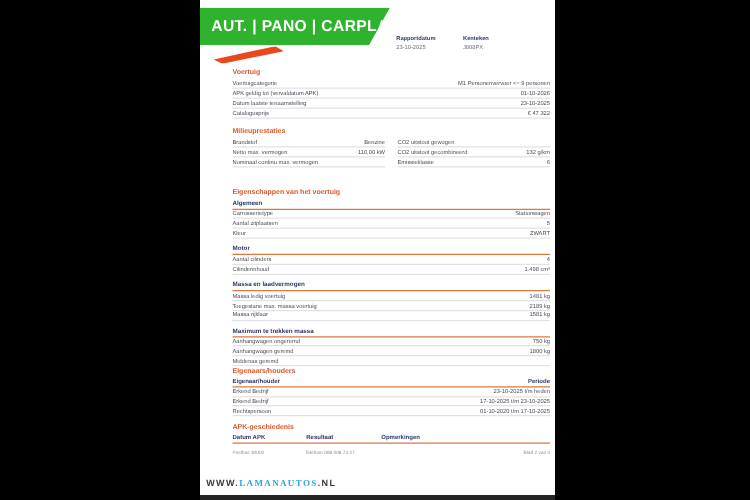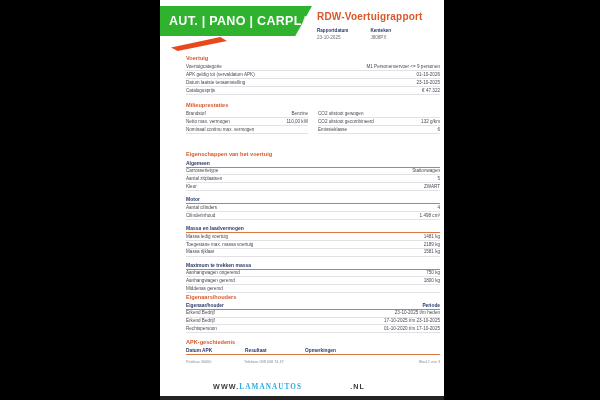--- a/index.html
+++ b/index.html
@@ -74,30 +74,29 @@
     justify-content:space-between;padding:0 7px 0 5px;box-sizing:border-box;
   }
   .dealer-logo{
     font-size:10.5px;font-weight:bold;letter-spacing:2.4px;color:#2e2e32;
     display:flex;align-items:center;gap:2px;white-space:nowrap;
   }
   .logo-mark{position:relative;display:inline-block;width:9px;height:8px;margin:0 2px;}
   .logo-mark .mk-top{position:absolute;left:0;top:0;width:100%;height:52%;background:#1c1c1f;}
   .logo-mark .mk-blue{position:absolute;left:0;bottom:0;width:58%;height:42%;background:#29abe2;}
   .dealer-site{font-size:7.2px;font-weight:bold;letter-spacing:1.1px;white-space:nowrap;}
-  .dealer-site .dk{color:#3a3a40;margin-left:48px;}
+  .dealer-site .dk{color:#3a3a40;}
   .dealer-site .bl{color:#29abe2;font-family:Liberation Serif, serif;}
   .photo-strip{position:absolute;left:160px;top:396px;width:284px;height:4px;background:#232323;}
 </style>
 </head>
 <body>
 
 <div class="page">
 
-  <div class="doc-title">RDW-Voertuigrapport</div>
 
   <div class="meta">
     <div>
       <div class="lbl">Rapportdatum</div>
       <div class="val">23-10-2025</div>
     </div>
     <div>
       <div class="lbl">Kenteken</div>
       <div class="val">J808PX</div>
     </div>

